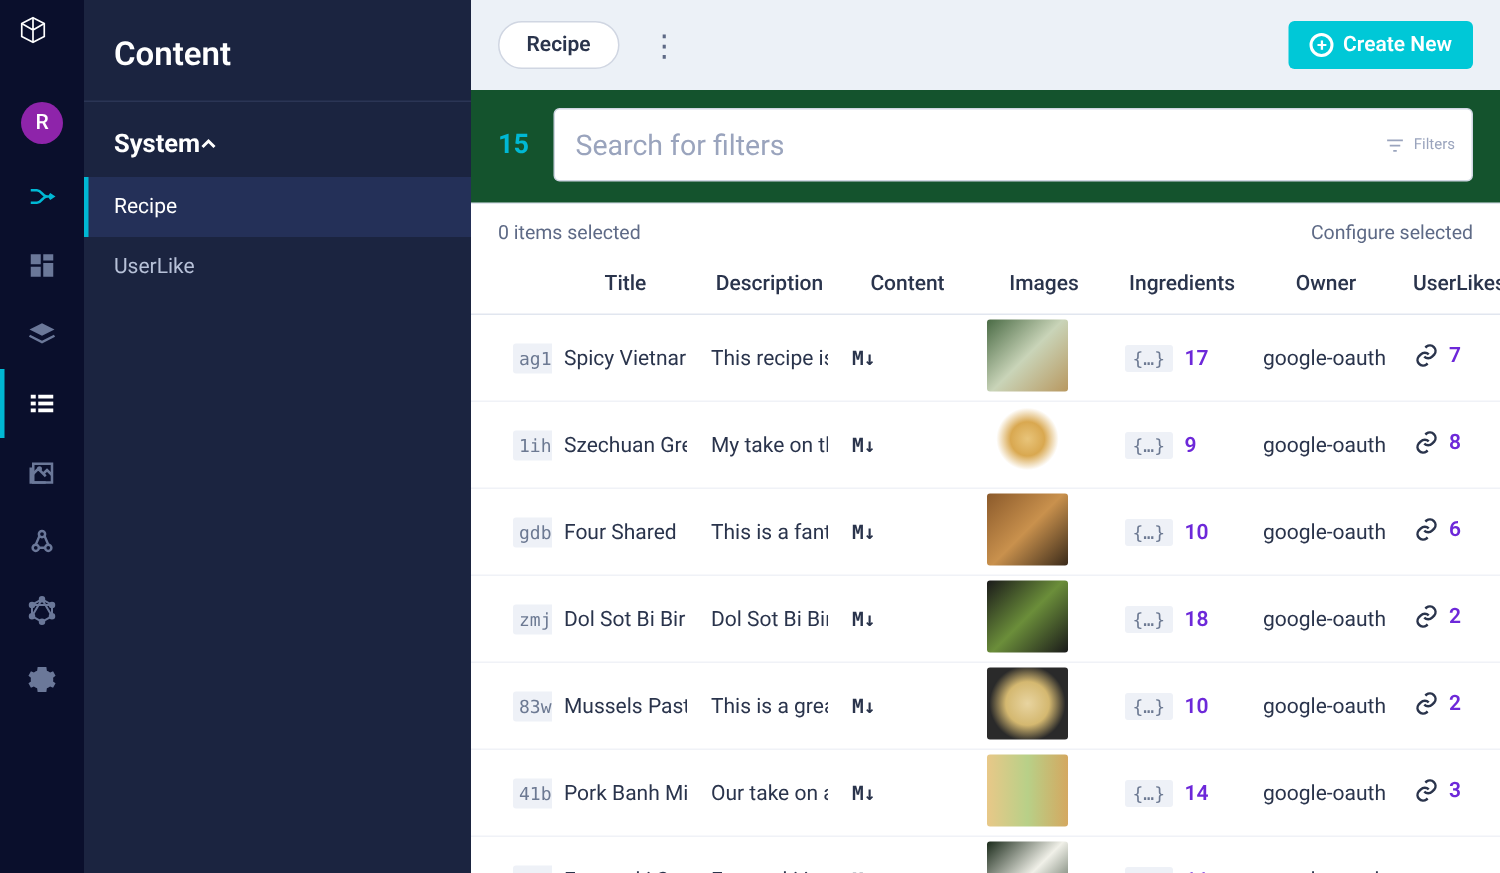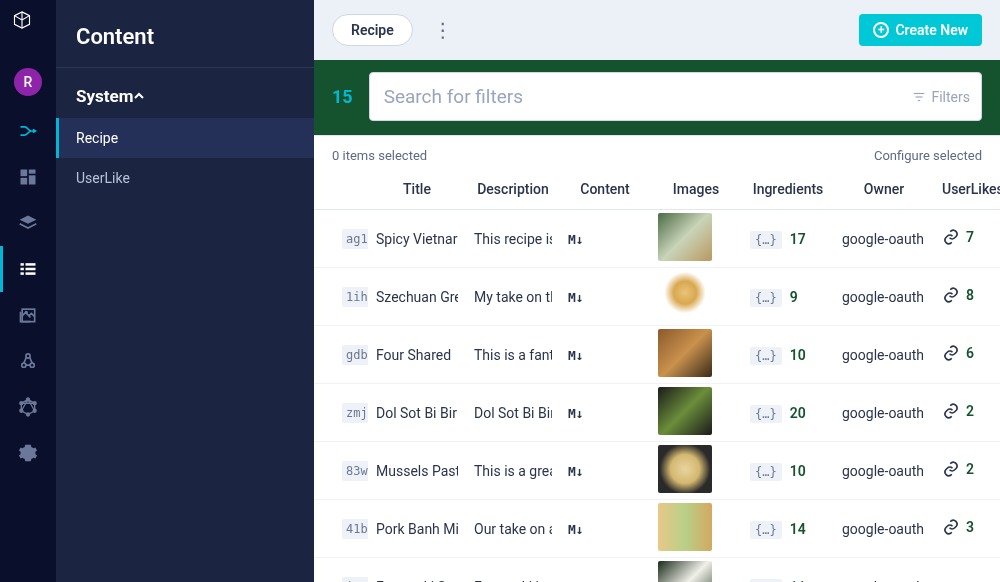--- a/index.html
+++ b/index.html
@@ -34,21 +34,21 @@
 .kebab { color: #5e6a86; font-size: 20px; cursor: pointer; padding: 0 6px; }
 .spacer { flex: 1; }
 .create-btn { background: #00c8d7; color: #fff; border: none; border-radius: 4px; padding: 8px 14px; font-size: 14px; font-weight: 600; display: flex; align-items: center; gap: 6px; cursor: pointer; }
 .create-btn .plus { width: 16px; height: 16px; border: 2px solid #fff; border-radius: 50%; display: inline-flex; align-items: center; justify-content: center; font-size: 12px; line-height: 1; }
 
 .filterbar { display: flex; align-items: center; padding: 12px 18px 14px; gap: 16px; background: #14532d; border-bottom: 1px solid #e1e6ef; }
 .count { color: #00b8d4; font-size: 18px; font-weight: 700; }
 .search-wrap { flex: 1; position: relative; }
 .search-input { width: 100%; border: 1px solid #d0d6e2; border-radius: 4px; padding: 12px 90px 12px 14px; font-size: 19px; color: #2a344c; background: #fff; }
 .search-input::placeholder { color: #9aa4bd; }
-.filters-btn { position: absolute; right: 12px; top: 50%; transform: translateY(-50%); color: #9aa4bd; font-size: 14px; display: flex; align-items: center; gap: 5px; cursor: pointer; }
+.filters-btn { position: absolute; right: 12px; top: 50%; transform: translateY(-50%); color: #9aa4bd; font-size: 10px; display: flex; align-items: center; gap: 5px; cursor: pointer; }
 
 .metabar { display: flex; align-items: center; justify-content: space-between; padding: 12px 18px 8px; font-size: 13px; color: #5e6a86; }
 .config-link { cursor: pointer; }
 
 .table-wrap { flex: 1; overflow: hidden; }
 table { border-collapse: collapse; width: 100%; table-layout: fixed; }
 th { text-align: center; font-size: 14px; font-weight: 500; color: #2a344c; padding: 10px 8px 12px; border-bottom: 1px solid #e1e6ef; white-space: nowrap; overflow: hidden; }
 td { padding: 0 8px; height: 58px; font-size: 14px; color: #2a344c; border-bottom: 1px solid #f0f2f7; white-space: nowrap; overflow: hidden; text-overflow: ellipsis; vertical-align: middle; }
 .col-chk { width: 20px; }
 .col-id { width: 34px; }
@@ -56,21 +56,21 @@
 .col-desc { width: 94px; }
 .col-content { width: 90px; }
 .col-img { width: 92px; }
 .col-ing { width: 92px; }
 .col-owner { width: 100px; }
 .col-likes { width: 72px; }
 .idcell { font-family: ui-monospace, Menlo, monospace; font-size: 12px; background: #eef1f7; padding: 3px 4px; border-radius: 2px; color: #6c7992; display: inline-block; }
 .md { font-family: ui-monospace, Menlo, monospace; font-size: 13px; font-weight: 700; color: #2a344c; }
 .thumb { width: 54px; height: 48px; display: inline-block; border-radius: 2px; }
 .brace { font-family: ui-monospace, Menlo, monospace; font-size: 12px; background: #eef1f7; padding: 2px 5px; border-radius: 2px; color: #6c7992; margin-right: 8px; }
-.count-num { font-weight: 600; color: #14532d; }
+.count-num { font-weight: 600; color: #6d28d9; }
 .link-ico { display: inline-flex; align-items: center; gap: 6px; }
 .link-ico svg { width: 18px; height: 18px; }
 td, th { overflow: hidden; }
 .truncate { overflow: hidden; text-overflow: clip; white-space: nowrap; display: block; }
 </style>
 </head>
 <body>
 
 <nav class="icon-rail">
   <div class="logo">
@@ -279,21 +279,21 @@
     <td class="col-chk"></td>
     <td class="col-id"><span class="idcell">zmjh</span></td>
     <td class="col-title">
               <span class="truncate">Dol Sot Bi Bir</span>
             </td>
     <td class="col-desc">
               <span class="truncate">Dol Sot Bi Bir</span>
             </td>
     <td class="col-content"><span class="md">M↓</span></td>
     <td class="col-img"><span class="thumb" style="background:linear-gradient(135deg,#1a1a1a,#6b8e3a,#1a1a1a);"></span></td>
-    <td class="col-ing"><span class="brace">{…}</span><span class="count-num">20</span></td>
+    <td class="col-ing"><span class="brace">{…}</span><span class="count-num">18</span></td>
     <td class="col-owner">
               <span class="truncate">google-oauth</span>
             </td>
     <td class="col-likes"><span class="link-ico">
                 <svg viewBox="0 0 24 24" fill="none" stroke="#2a344c" stroke-width="2.2">
                   <path d="M10 13a5 5 0 007 0l2-2a5 5 0 00-7-7l-1 1"></path>
                   <path d="M14 11a5 5 0 00-7 0l-2 2a5 5 0 007 7l1-1"></path>
                 </svg>
                 <span class="count-num">2</span>
               </span></td>

